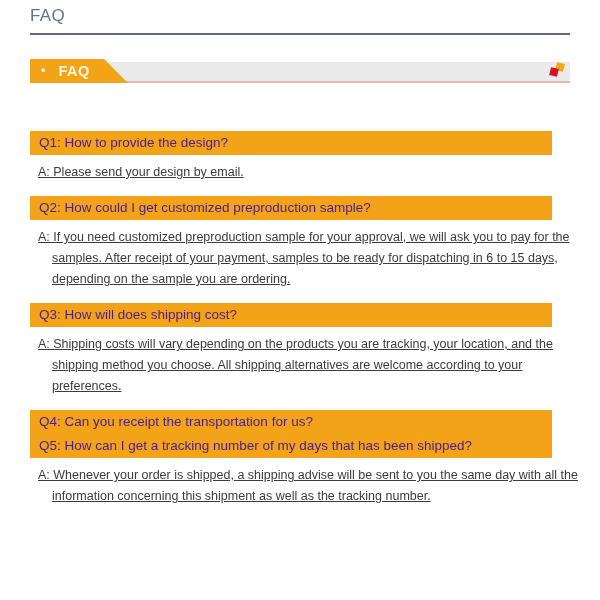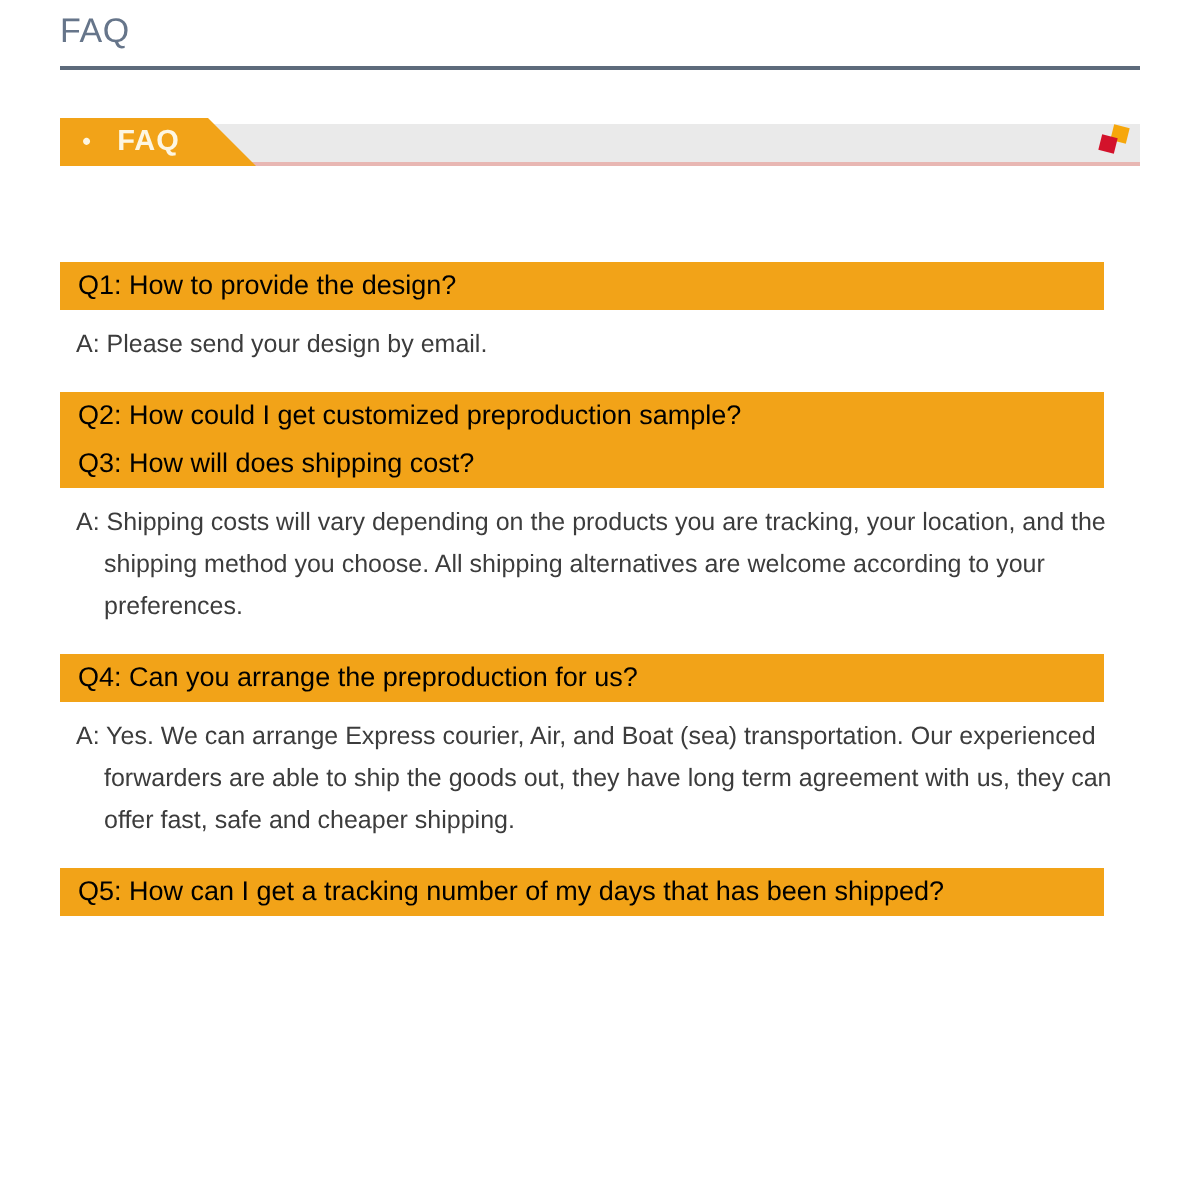--- a/index.html
+++ b/index.html
@@ -32,28 +32,28 @@
   .tab-label { margin-left: 13px; font-size: 14.5px; font-weight: 700; letter-spacing: 0.5px; color: #fdf6e2; }
   .corner-icon { position: absolute; right: 5px; top: 4px; width: 18px; height: 16px; cursor: pointer; }
   .sq { position: absolute; width: 8px; height: 8px; display: block; }
   .sq-orange { right: 1px; top: 0px; background: #f6a70c; transform: rotate(14deg); z-index: 1; }
   .sq-red    { right: 7px; top: 5px; background: #d3122b; transform: rotate(14deg); z-index: 2; }
 
   
   .faq-list { margin: 46px 30px 0 30px; }
   .q-bar {
     width: 522px; height: 24px; box-sizing: border-box;
-    background: #f2a318; color: #000000;
+    background: #f2a318; color: #4c1d95;
     font-size: 13.5px; line-height: 24px; padding-left: 9px;
     white-space: nowrap; overflow: hidden;
   }
   .answer {
     margin: 7px 0 13px 8px; width: 528px;
     font-size: 12.5px; line-height: 21px; color: #3c3c3c;
-    padding-left: 14px; text-indent: -14px;
+    padding-left: 14px; text-indent: -14px; text-decoration: underline;
   }
 </style>
 </head>
 <body>
 
 <div class="page">
 
   <header class="page-header">
     <h1 class="page-title">FAQ</h1>
     <div class="title-divider"></div>
@@ -78,36 +78,37 @@
       <div class="q-bar">
         <span>Q1: How to provide the design?</span>
       </div>
       <p class="answer">A: Please send your design by email.</p>
     </section>
 
     <section class="faq-item">
       <div class="q-bar">
         <span>Q2: How could I get customized preproduction sample?</span>
       </div>
+      <p class="answer">A: If you need customized preproduction sample for your approval, we will ask you to pay for the samples. After receipt of your payment, samples to be ready for dispatching in 6 to 15 days, depending on the sample you are ordering.</p>
     </section>
 
     <section class="faq-item">
       <div class="q-bar">
         <span>Q3: How will does shipping cost?</span>
       </div>
       <p class="answer">A: Shipping costs will vary depending on the products you are tracking, your location, and the shipping method you choose. All shipping alternatives are welcome according to your preferences.</p>
     </section>
 
     <section class="faq-item">
       <div class="q-bar">
-        <span>Q4: Can you arrange the preproduction for us?</span>
+        <span>Q4: Can you receipt the transportation for us?</span>
       </div>
-      <p class="answer">A: Yes. We can arrange Express courier, Air, and Boat (sea) transportation. Our experienced forwarders are able to ship the goods out, they have long term agreement with us, they can offer fast, safe and cheaper shipping.</p>
     </section>
 
     <section class="faq-item">
       <div class="q-bar">
         <span>Q5: How can I get a tracking number of my days that has been shipped?</span>
       </div>
+      <p class="answer">A: Whenever your order is shipped, a shipping advise will be sent to you the same day with all the information concerning this shipment as well as the tracking number.</p>
     </section>
 
   </main>
 </div>
 
 </body></html>

